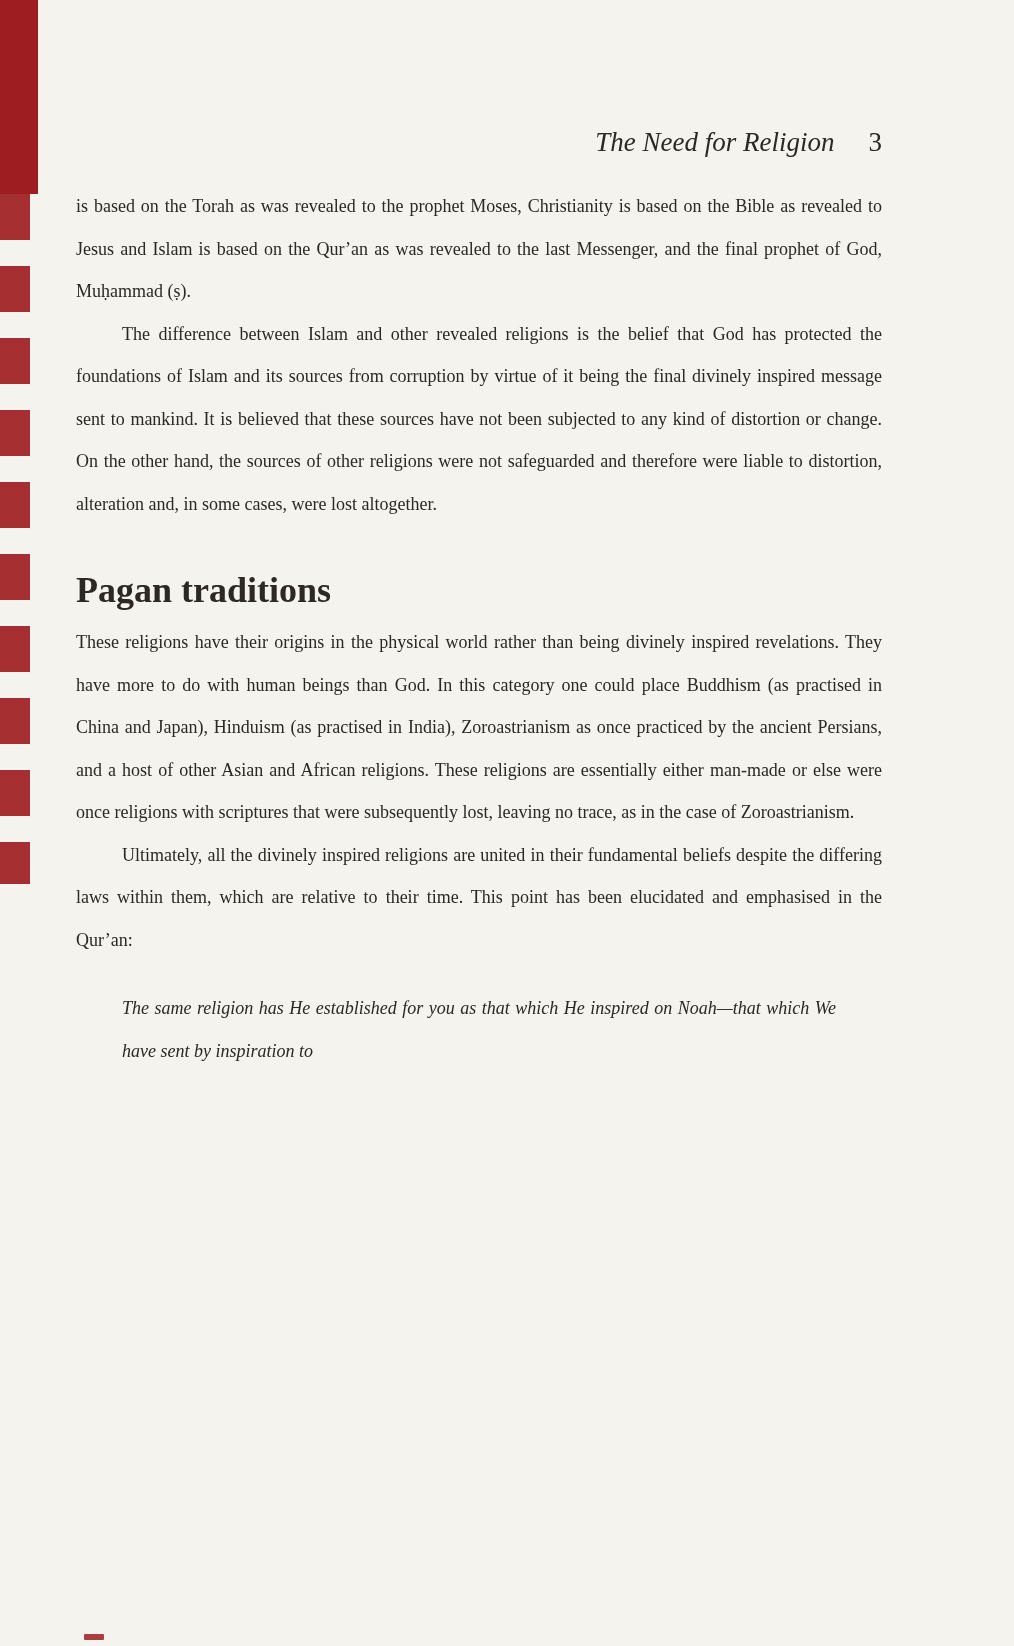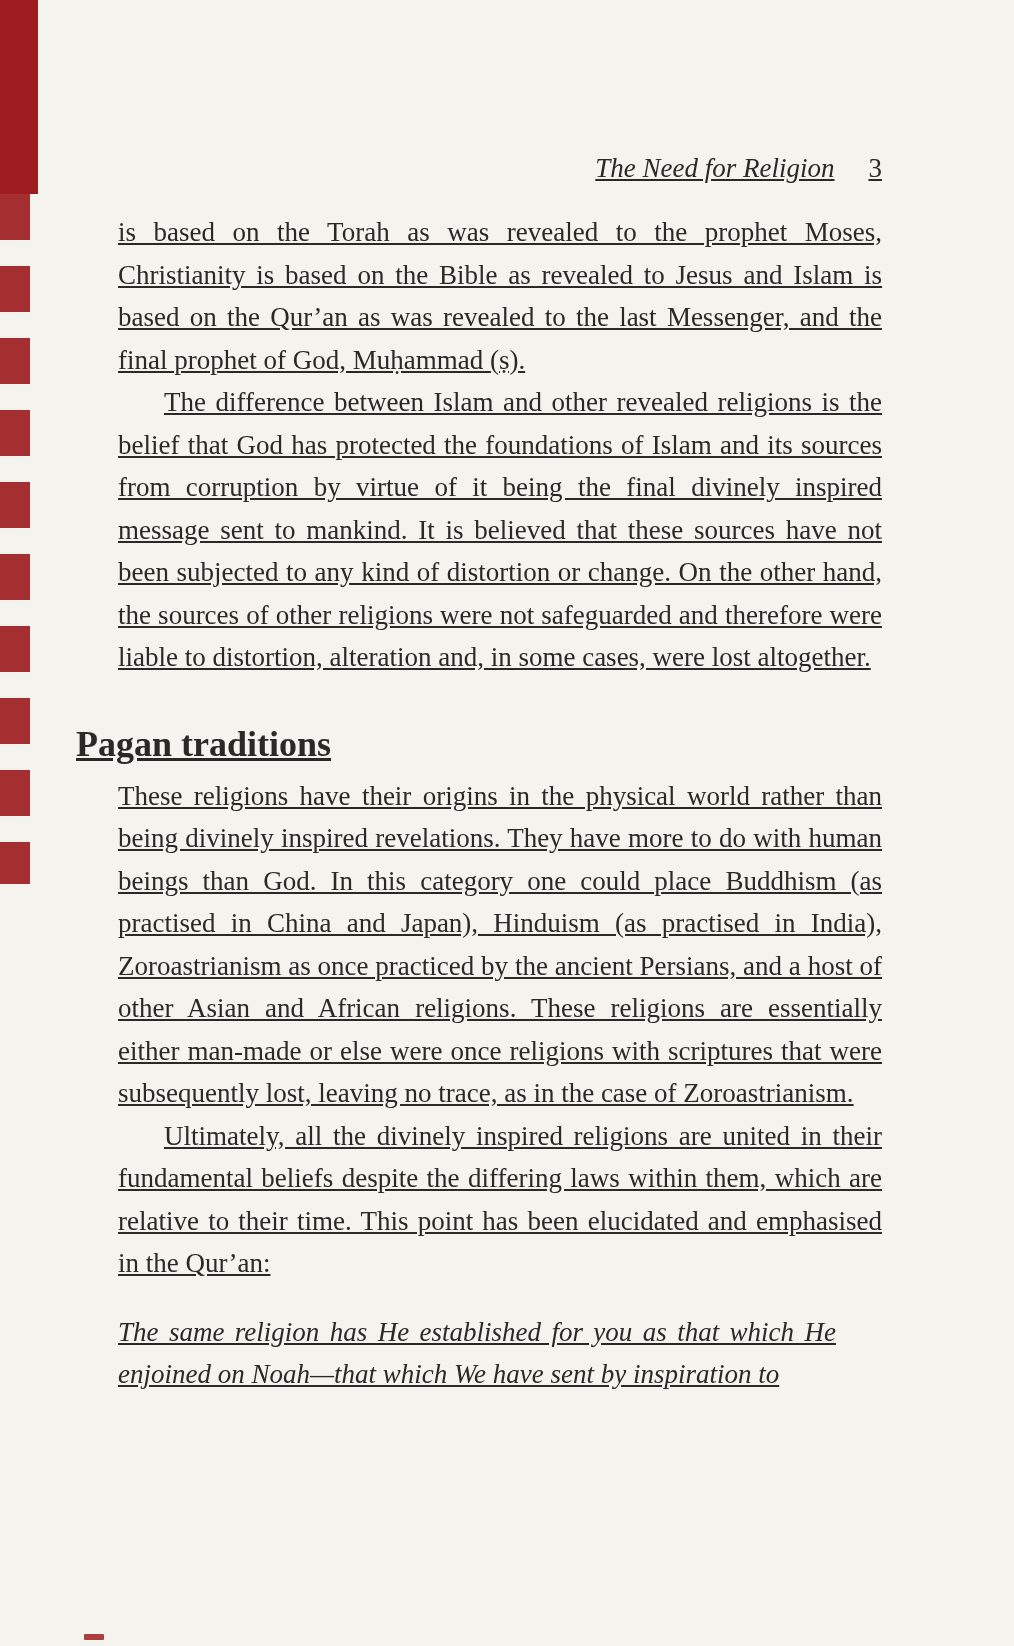--- a/index.html
+++ b/index.html
@@ -29,32 +29,31 @@
       to bottom,
       var(--spine_red) 0px, var(--spine_red) 46px,
       rgba(158,29,32,0) 46px, rgba(158,29,32,0) 72px);
     opacity:.92;
   }
   .bottom-tick{
     position:absolute;left:84px;bottom:6px;width:20px;height:6px;
     background:var(--spine_red);opacity:.85;border-radius:1px;
   }
   .content{
-    position:absolute;left:76px;top:151px;width:806px;text-decoration:underline;
+    position:absolute;left:76px;top:125px;width:806px;
   }
   .running-header{
     display:flex;justify-content:flex-end;align-items:baseline;
     font-size:27px;line-height:34px;margin-bottom:26px;
   }
   .running-title{font-style:italic;}
   .page-number{margin-left:34px;font-style:normal;}
   .body-text p{
-    font-size:27px;line-height:42.5px;
+    font-size:18px;line-height:42.5px;
     text-align:justify;
-    margin-left:42px;
   }
   p.indent{text-indent:46px;}
   .section-heading{
     font-size:36px;font-weight:bold;line-height:42px;
     margin-top:44px;margin-bottom:10px;
   }
   .quote{
     margin-top:26px;
     margin-left:46px;margin-right:46px;
     font-style:italic;font-size:26px;line-height:42.5px;
@@ -81,17 +80,17 @@
       <p>is based on the Torah as was revealed to the prophet Moses, Christianity is based on the Bible as revealed to Jesus and Islam is based on the Qur’an as was revealed to the last Messenger, and the final prophet of God, Muḥammad (ṣ).</p>
 
       <p class="indent">The difference between Islam and other revealed religions is the belief that God has protected the foundations of Islam and its sources from corruption by virtue of it being the final divinely inspired message sent to mankind. It is believed that these sources have not been subjected to any kind of distortion or change. On the other hand, the sources of other religions were not safeguarded and therefore were liable to distortion, alteration and, in some cases, were lost altogether.</p>
 
       <h2 class="section-heading">Pagan traditions</h2>
 
       <p>These religions have their origins in the physical world rather than being divinely inspired revelations. They have more to do with human beings than God. In this category one could place Buddhism (as practised in China and Japan), Hinduism (as practised in India), Zoroastrianism as once practiced by the ancient Persians, and a host of other Asian and African religions. These religions are essentially either man-made or else were once religions with scriptures that were subsequently lost, leaving no trace, as in the case of Zoroastrianism.</p>
 
       <p class="indent">Ultimately, all the divinely inspired religions are united in their fundamental beliefs despite the differing laws within them, which are relative to their time. This point has been elucidated and emphasised in the Qur’an:</p>
 
-      <p class="quote">The same religion has He established for you as that which He enjoined on Noah—that which We have sent by inspiration to</p>
+      <p class="quote">The same religion has He established for you as that which He inspired on Noah—that which We have sent by inspiration to</p>
     </div>
 
   </div>
 </div>
 
 </body></html>

